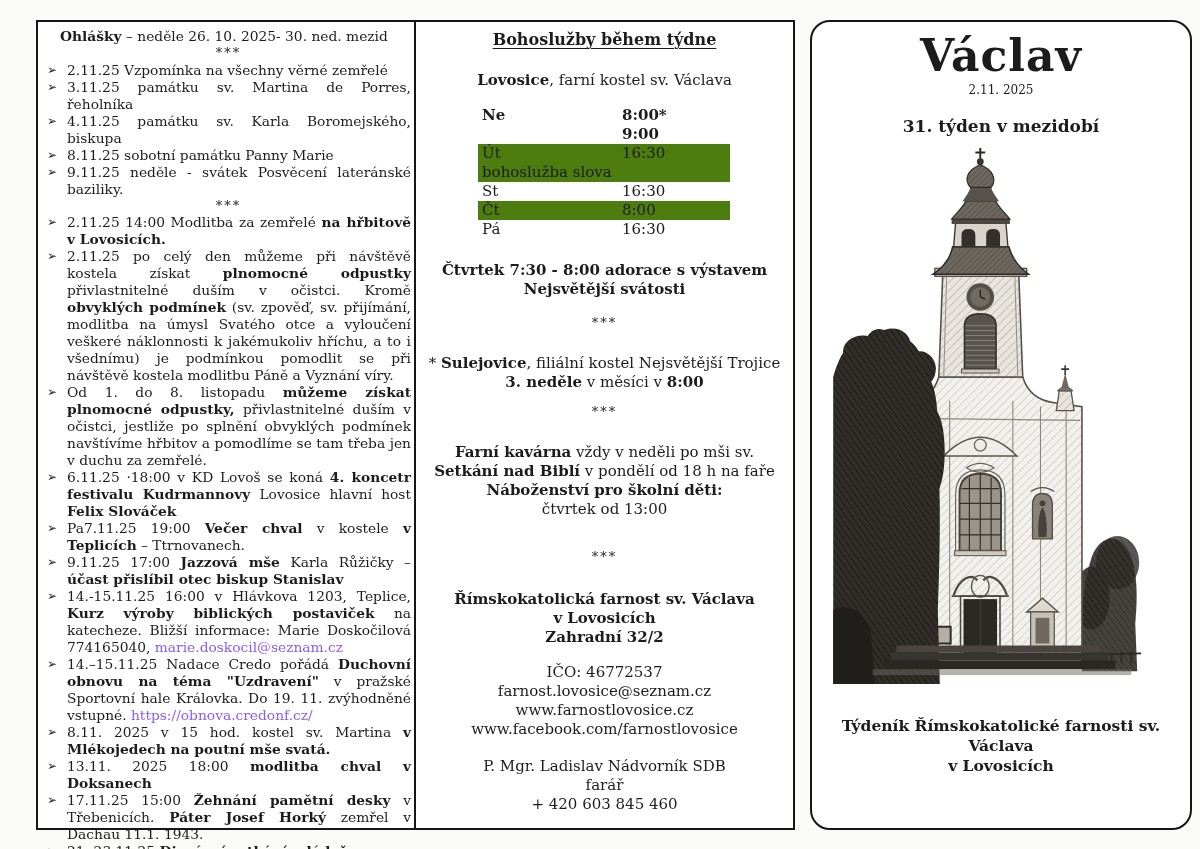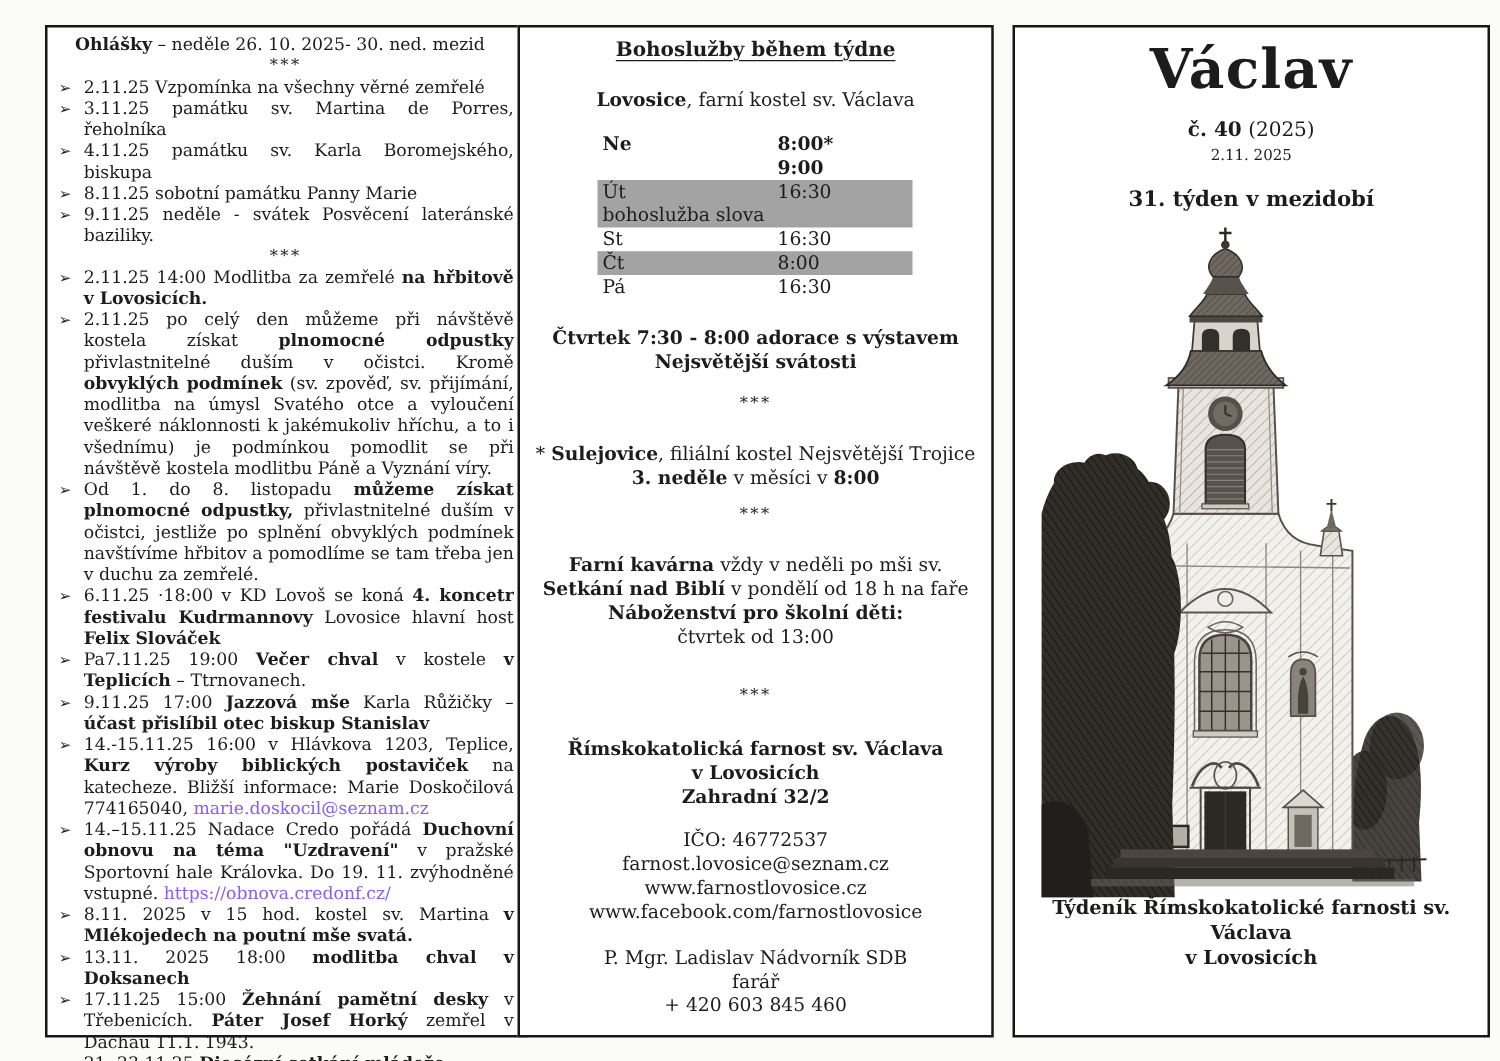--- a/index.html
+++ b/index.html
@@ -27,33 +27,33 @@
   ul.ann li .bullet{position:absolute;left:1px;top:0;font-size:12px;}
   ul.ann .li-sep{padding-left:0;text-align:center;letter-spacing:2px;font-size:13px;line-height:16px;}
   a.link,span.link{color:#8b5cf6;cursor:pointer;}
 
   
   .mp{text-align:center;font-size:15px;line-height:19px;}
   .m-heading{margin-top:8px;font-weight:700;font-size:16px;text-decoration:underline;text-underline-offset:3px;}
   .m-sub{margin-top:22px;}
   .sched{width:252px;margin:16px 0 0 62px;text-align:left;font-size:15px;}
   .s-row{padding:0 0 0 4px;}
-  .s-row.shaded{background:#a3a3a3;}
+  .s-row.shaded{background:#4d7c0f;}
   .s-line{display:flex;}
   .s-day{width:140px;}
   .s-time{flex:1;}
   .s-note{display:block;}
   .s-bold{font-weight:700;}
   .mblock{margin-top:18px;}
   .g12{margin-top:12px}.g16{margin-top:16px}.g18{margin-top:18px}.g22{margin-top:22px}
   .g24{margin-top:24px}.g26{margin-top:26px}.g30{margin-top:30px}
   .m-sep{letter-spacing:2px;font-size:13px;line-height:15px;}
 
   
-  .rp{text-align:center;}
+  .rp{text-align:center;border-radius:20px;}
   .masthead{margin-top:10px;font-size:44px;line-height:48px;font-weight:700;letter-spacing:1px;}
   .issue-line{margin-top:14px;font-size:16px;line-height:20px;}
   .date-line{font-size:12px;line-height:20px;}
   .week-line{margin-top:16px;font-size:17px;font-weight:700;}
   .church-wrap{margin-top:10px;}
   .rp-footer{position:absolute;left:0;right:0;bottom:52px;font-weight:700;font-size:15.5px;line-height:20px;padding:0 16px;}
 </style>
 </head>
 <body>
 
@@ -154,21 +154,20 @@
       <div class="mblock g18">
         <div><span>P. Mgr. Ladislav Nádvorník SDB</span></div>
         <div><span>farář</span></div>
         <div><span>+ 420 603 845 460</span></div>
       </div>
     </div>
 </div>
 
 <div class="panel rp" id="panel-right">
   <div class="masthead">Václav</div>
-  <div class="issue-line"><span class="b">č. 40</span><span> (2025)</span></div>
   <div class="date-line">2.11. 2025</div>
   <div class="week-line">31. týden v mezidobí</div>
 
   <div class="church-wrap">
     <svg viewBox="0 0 340 545" width="336" height="538" xmlns="http://www.w3.org/2000/svg" role="img">
       <defs>
         <pattern id="wall" width="6" height="6" patternUnits="userSpaceOnUse" patternTransform="rotate(45)">
           <rect width="6" height="6" fill="#f3f1ed"></rect>
             <line x1="0" y1="0" x2="0" y2="6" stroke="#b6afa6" stroke-width="0.9"></line>
         </pattern>

